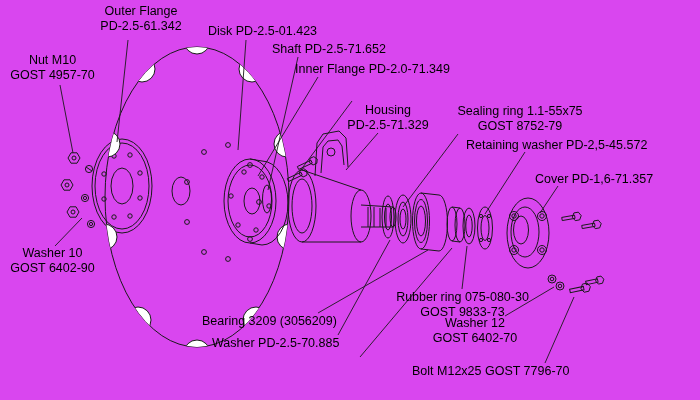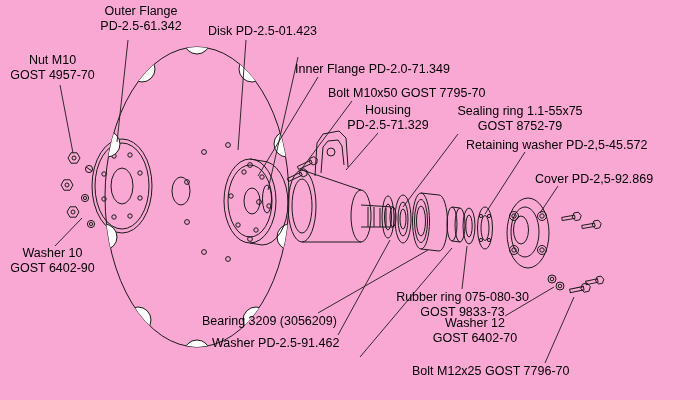--- a/index.html
+++ b/index.html
@@ -1,16 +1,16 @@
 <!DOCTYPE html>
 <html><head>
 <meta charset="utf-8">
 <style>
   html,body{margin:0;padding:0;background:#fff;}
-  .canvas{position:relative;width:700px;height:400px;background:#f9a8d4;overflow:hidden;
+  .canvas{position:relative;width:700px;height:400px;background:#d946ef;overflow:hidden;
           font-family:"Liberation Sans",sans-serif;}
   .canvas svg{position:absolute;left:0;top:0;}
   svg line,svg path,svg ellipse,svg circle,svg rect,svg polyline,svg polygon{
       stroke:#1a1a1a;fill:none;stroke-width:1;vector-effect:non-scaling-stroke;}
   svg .wf{fill:#ffffff;}
   svg .leader{stroke-width:0.9;}
   .lbl{position:absolute;font-size:12.5px;line-height:1.18;color:#000;
        white-space:pre-line;}
   .c{text-align:center;}
 </style>
@@ -228,33 +228,33 @@
     <line class="leader" x1="360" y1="357" x2="452" y2="248"></line>
     <line class="leader" x1="462" y1="289" x2="467" y2="246"></line>
     <line class="leader" x1="505" y1="316" x2="554" y2="287"></line>
     <line class="leader" x1="545" y1="363" x2="574" y2="297"></line>
   </g>
 </svg>
 
 <div class="lbl c" style="left:85px;top:4px;width:112px">Outer Flange
 PD-2.5-61.342</div>
 <div class="lbl" style="left:208px;top:24px">Disk PD-2.5-01.423</div>
+<div class="lbl" style="left:272px;top:42px">Shaft PD-2.5-71.652</div>
 <div class="lbl" style="left:295px;top:62px">Inner Flange PD-2.0-71.349</div>
-<div class="lbl" style="left:328px;top:86px">Bolt M10x50 GOST 7795-70</div>
 <div class="lbl c" style="left:335px;top:103px;width:106px">Housing
 PD-2.5-71.329</div>
 <div class="lbl c" style="left:440px;top:104px;width:160px">Sealing ring 1.1-55x75
 GOST 8752-79</div>
 <div class="lbl" style="left:466px;top:138px">Retaining washer PD-2,5-45.572</div>
-<div class="lbl" style="left:535px;top:172px">Cover PD-2,5-92.869</div>
+<div class="lbl" style="left:535px;top:172px">Cover PD-1,6-71.357</div>
 <div class="lbl c" style="left:5px;top:53px;width:95px">Nut M10
 GOST 4957-70</div>
 <div class="lbl c" style="left:5px;top:246px;width:95px">Washer 10
 GOST 6402-90</div>
 <div class="lbl" style="left:202px;top:314px">Bearing 3209 (3056209)</div>
-<div class="lbl" style="left:212px;top:336px">Washer PD-2.5-91.462</div>
+<div class="lbl" style="left:212px;top:336px">Washer PD-2.5-70.885</div>
 <div class="lbl c" style="left:380px;top:290px;width:165px">Rubber ring 075-080-30
 GOST 9833-73</div>
 <div class="lbl c" style="left:425px;top:316px;width:100px">Washer 12
 GOST 6402-70</div>
 <div class="lbl" style="left:412px;top:364px">Bolt M12x25 GOST 7796-70</div>
 
 </div>
 
 </body></html>

